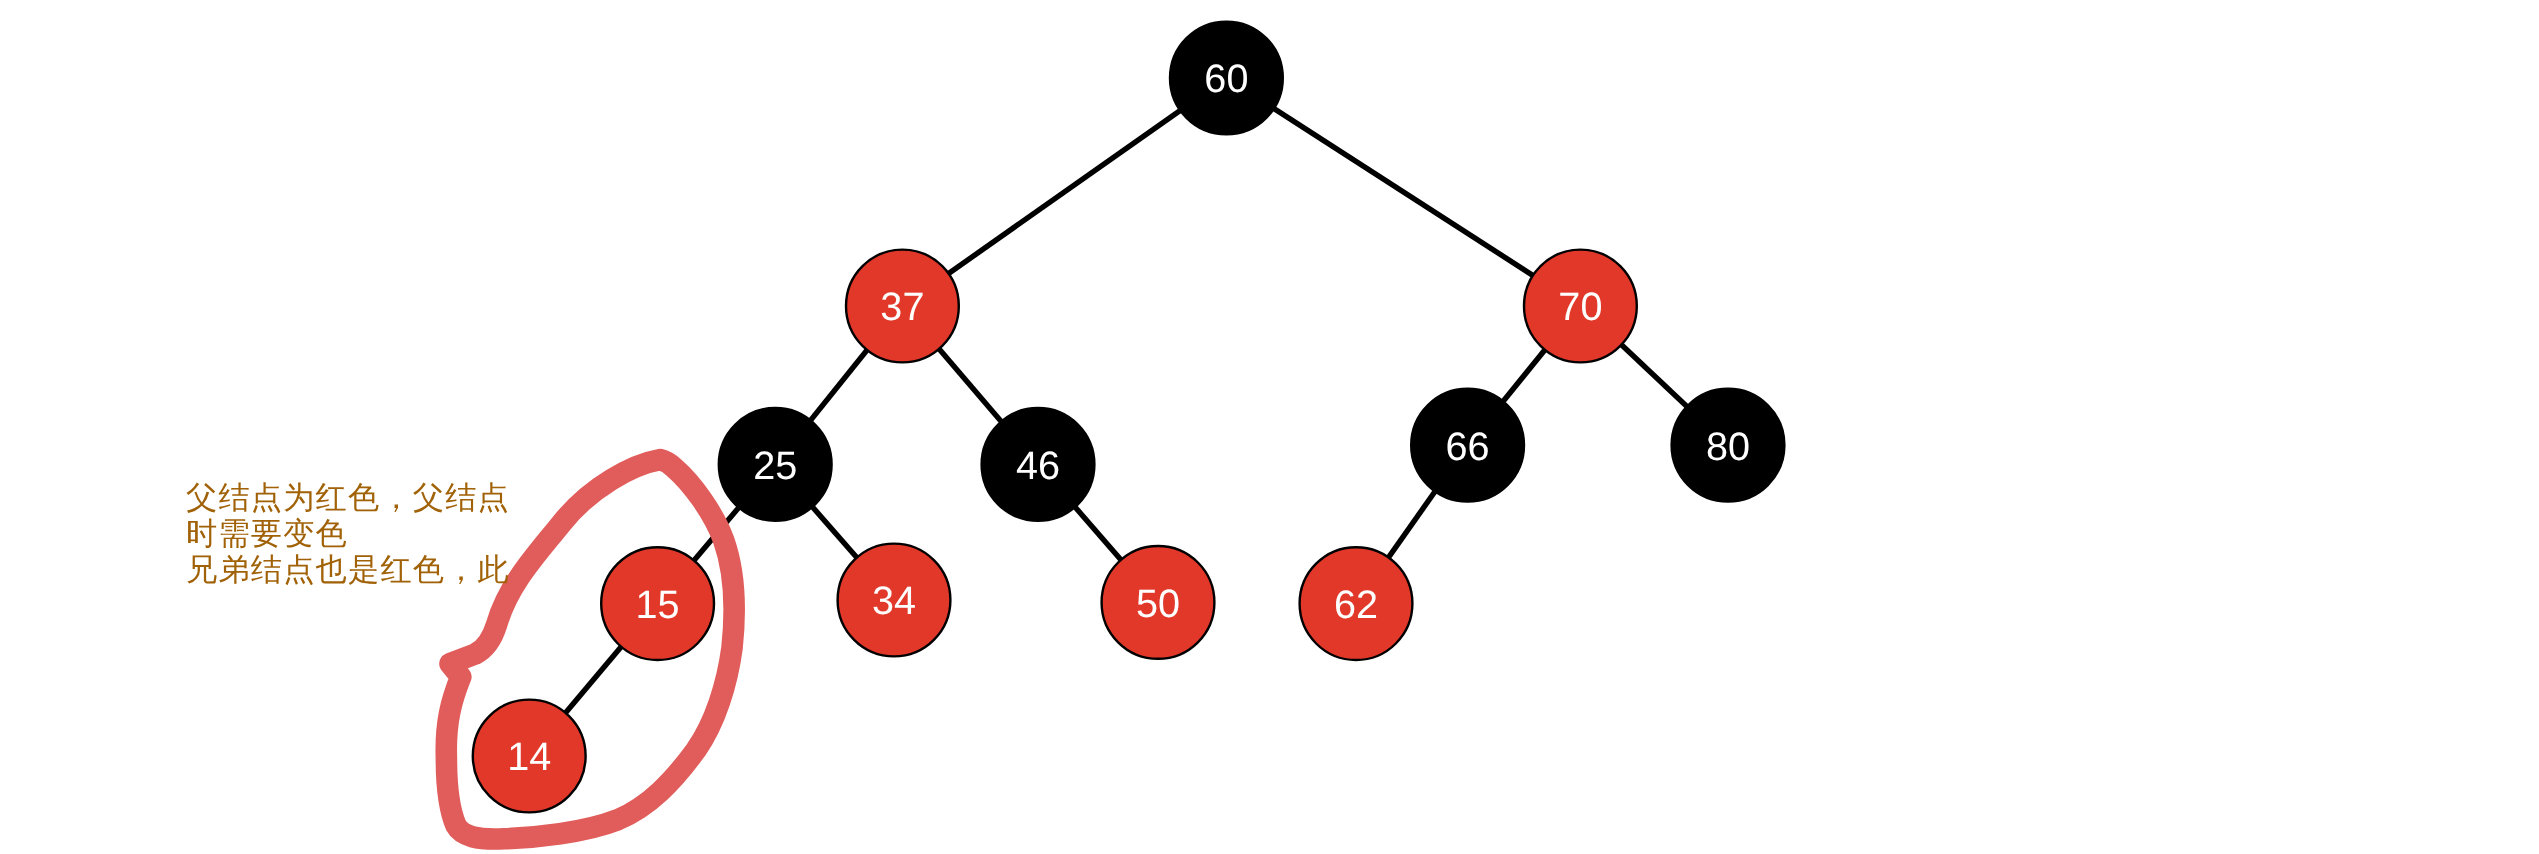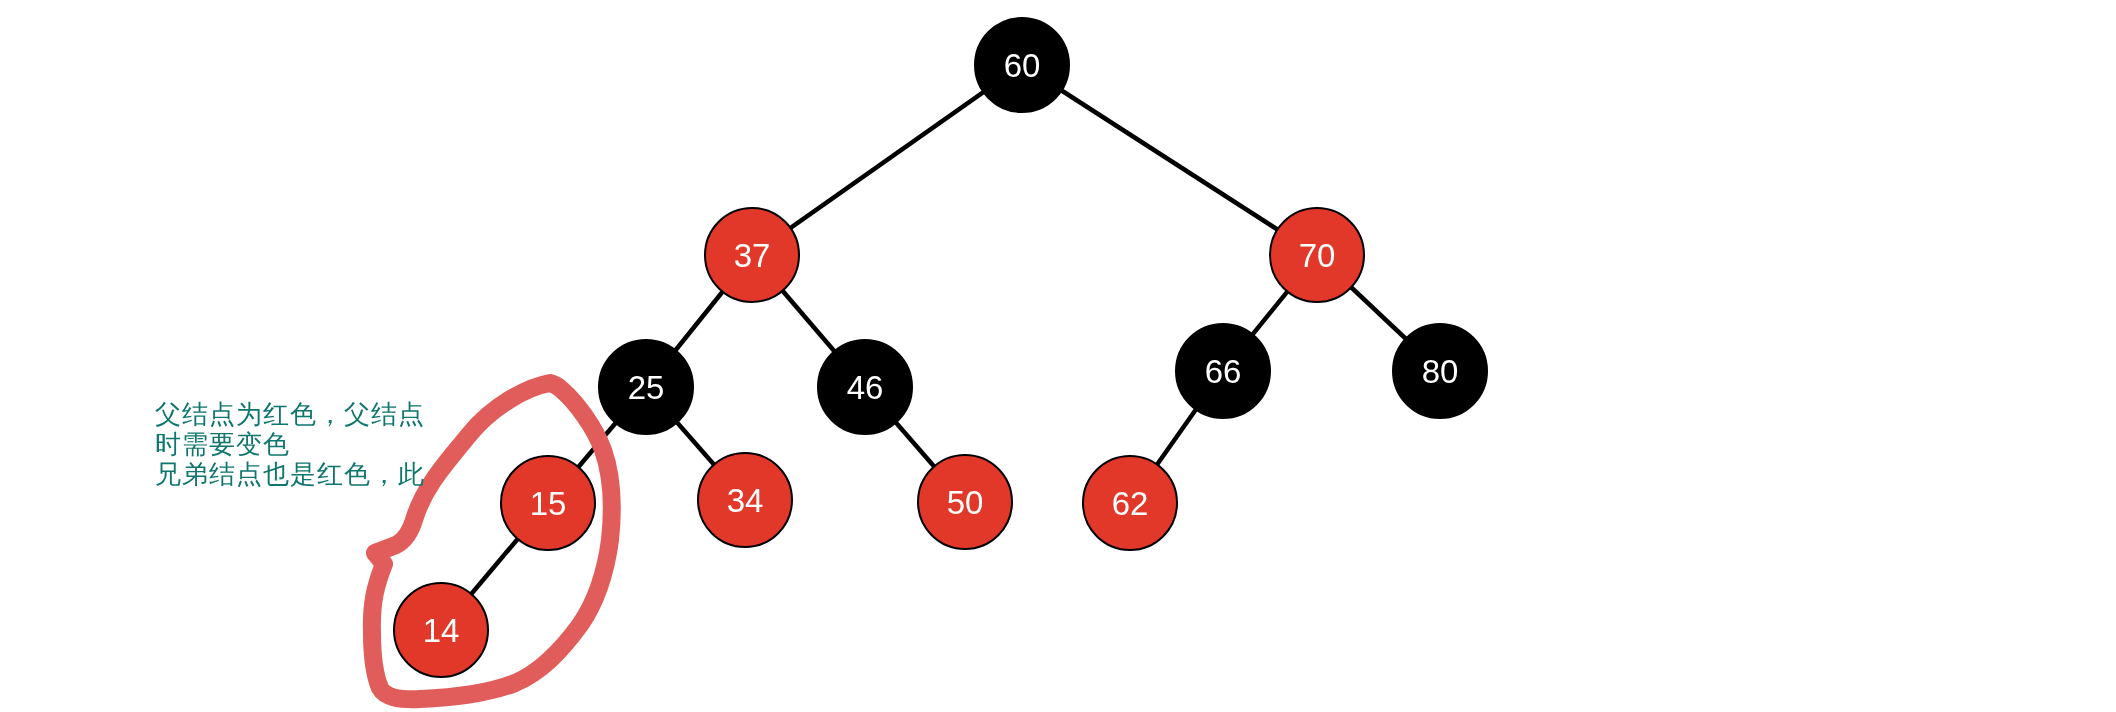--- a/index.html
+++ b/index.html
@@ -109,19 +109,19 @@
         <g>
           <circle cx="441" cy="630" r="47" fill="#e13829" stroke="#000000" stroke-width="2"></circle>
           <text x="441" y="642" fill="#ffffff">14</text>
         </g>
       </g>
     <g id="highlight-layer">
         <path d="M 550 383 C 527 387 492 406 468 436 C 448 461 424 486 414 520 C 410 533 404 541 396 545 L 375 553 L 384 564 C 376 584 371 602 372 632 C 372 656 374 674 380 688 C 385 697 398 700 420 699 C 446 698 487 694 515 683 C 541 672 561 651 580 625 C 596 602 606 570 610 540 C 613 512 613 478 603 450 C 595 428 577 403 562 390 C 558 386 554 384 550 383 Z" fill="none" stroke="#e15d5b" stroke-width="18" stroke-linecap="round" stroke-linejoin="round"></path>
       </g>
   </svg>
 
-  <div class="annotation" style="color: #0f766e;">
+  <div class="annotation" style="color: #a16207;">
     <div>父结点为红色，父结点</div>
     <div>时需要变色</div>
     <div>兄弟结点也是红色，此</div>
   </div>
 
 </div>
 
 </body></html>

